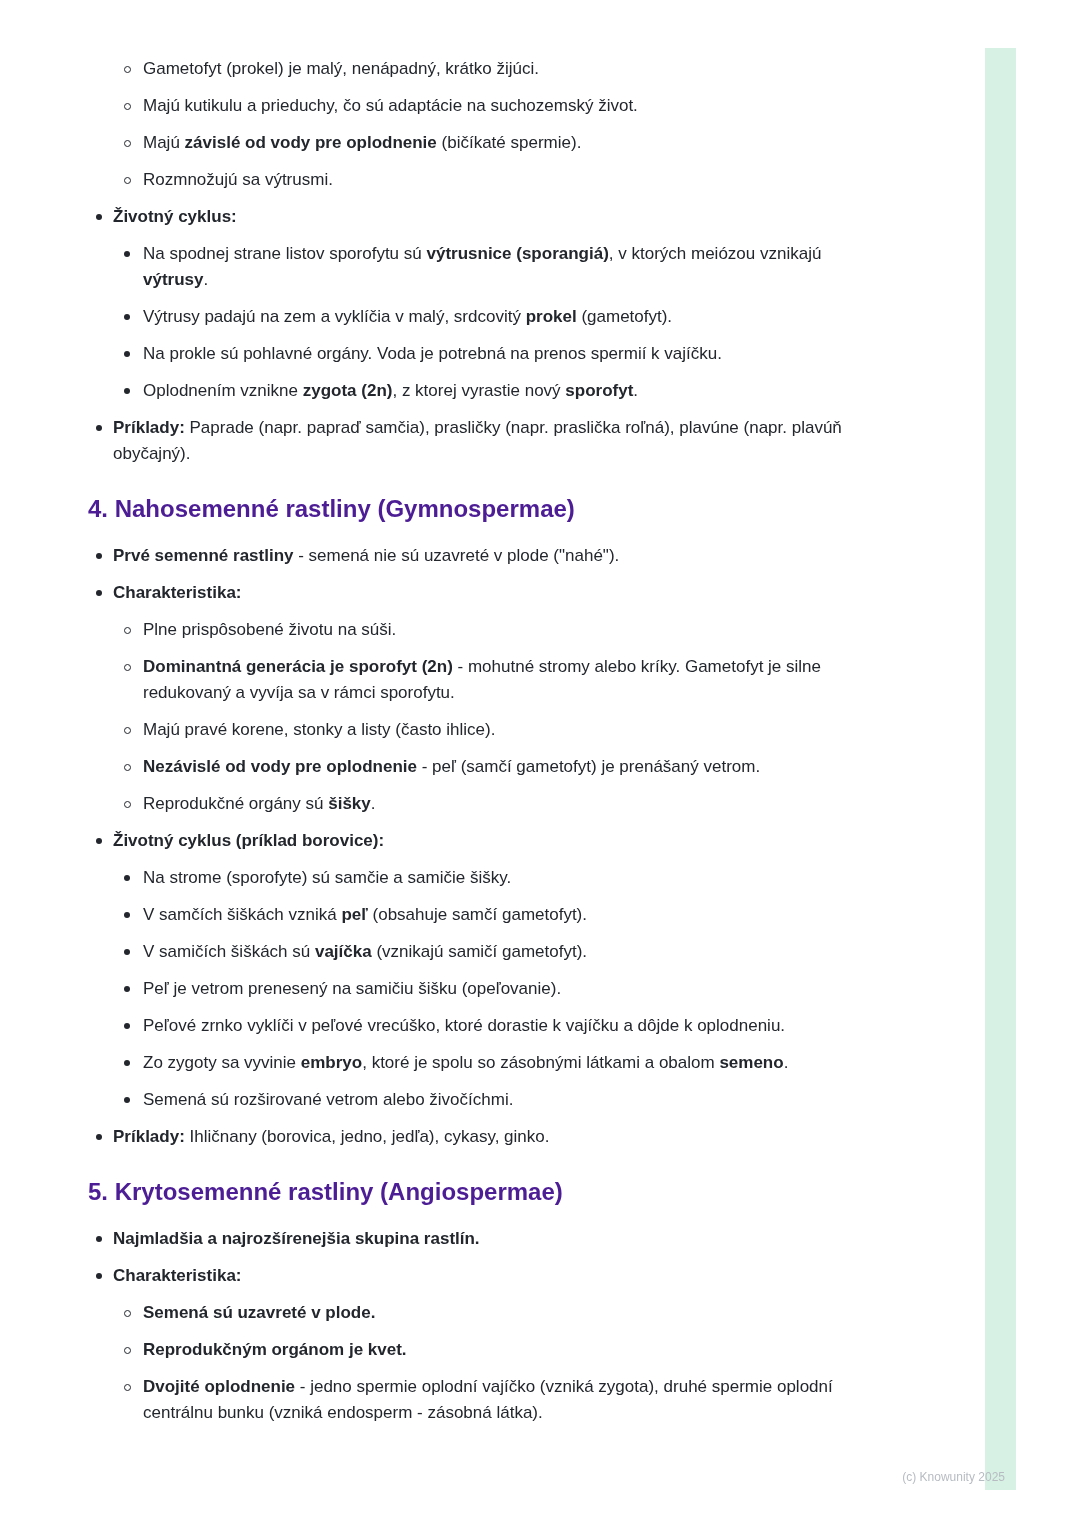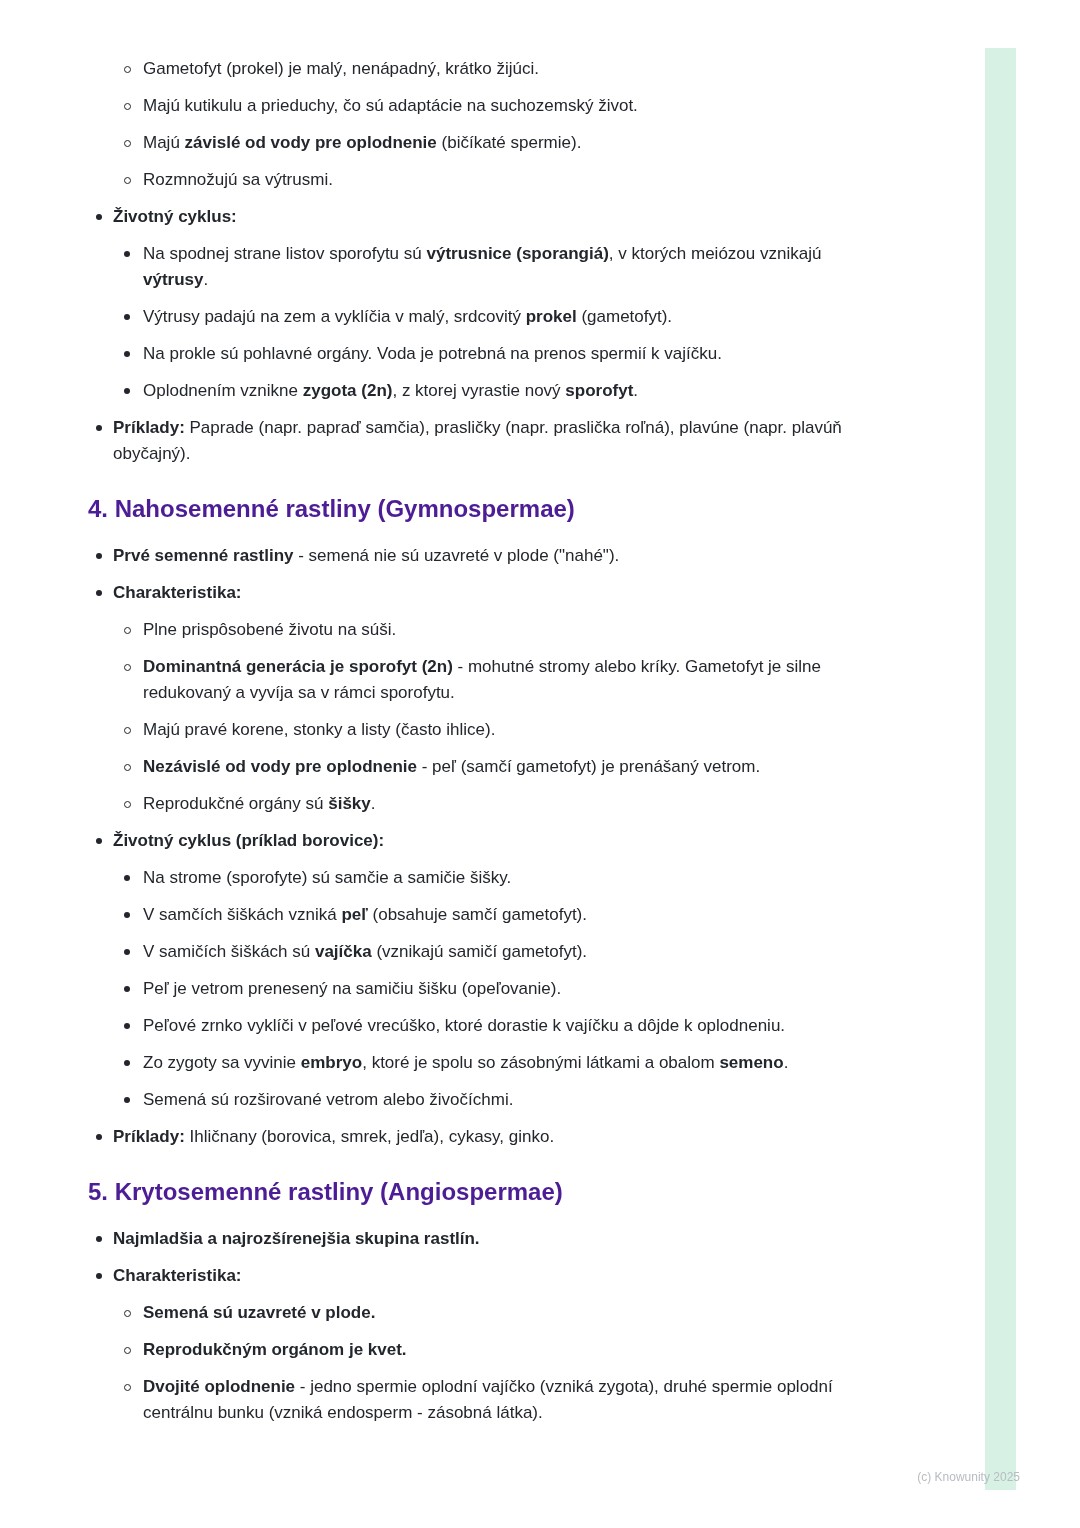--- a/index.html
+++ b/index.html
@@ -55,21 +55,21 @@
   .bold { font-weight:700; }
   .heading {
     color:#4c1d95;
     font-size:24px;
     line-height:28px;
     font-weight:700;
     margin:28px 0 20px 0;
   }
   .watermark {
     position:absolute;
-    right:60px; bottom:44px;
+    right:75px; bottom:44px;
     font-size:12px;
     color:#b7bcc2;
   }
 </style>
 </head>
 <body>
 
 <div class="page">
   <div class="stripe"></div>
   <div class="content">
@@ -221,21 +221,21 @@
       <div class="item l2">
         <span class="marker disc">
           <span class="dot"></span>
         </span>
         <span class="text"><span>Semená sú rozširované vetrom alebo živočíchmi.</span></span>
       </div>
       <div class="item l1">
         <span class="marker disc">
           <span class="dot"></span>
         </span>
-        <span class="text"><span class="bold">Príklady:</span><span> Ihličnany (borovica, smrek, jedľa), cykasy, ginko.</span></span>
+        <span class="text"><span class="bold">Príklady:</span><span> Ihličnany (borovica, jedno, jedľa), cykasy, ginko.</span></span>
       </div>
       <h2 class="heading">5. Krytosemenné rastliny (Angiospermae)</h2>
       <div class="item l1">
         <span class="marker disc">
           <span class="dot"></span>
         </span>
         <span class="text"><span class="bold">Najmladšia a najrozšírenejšia skupina rastlín.</span></span>
       </div>
       <div class="item l1">
         <span class="marker disc">

